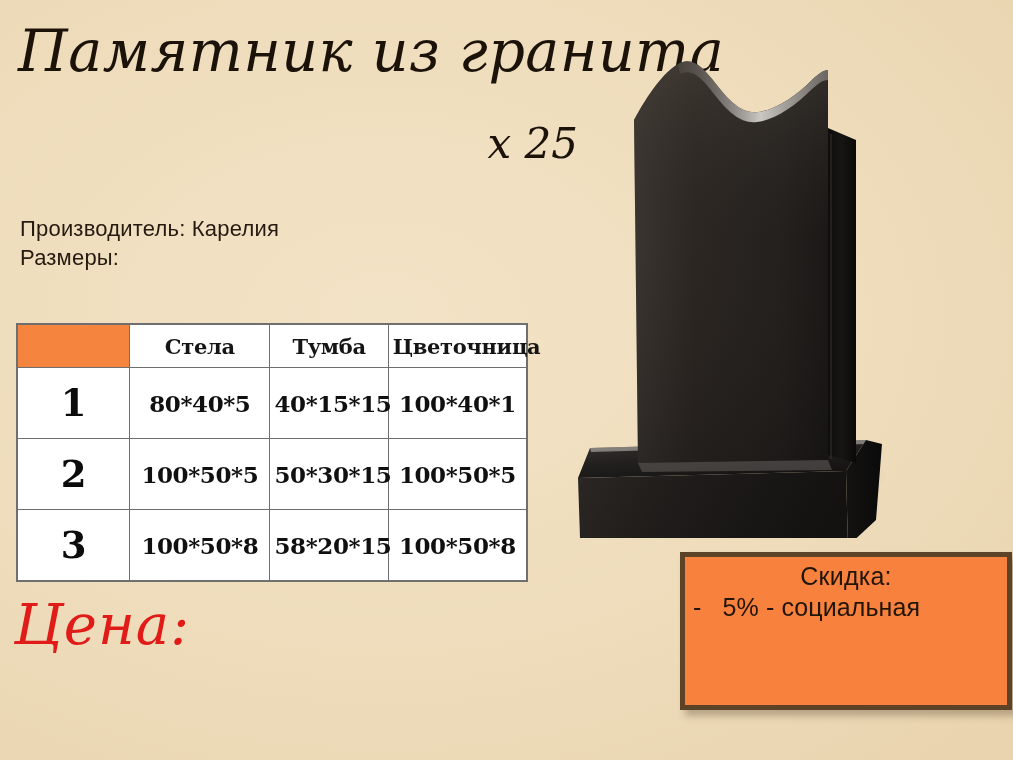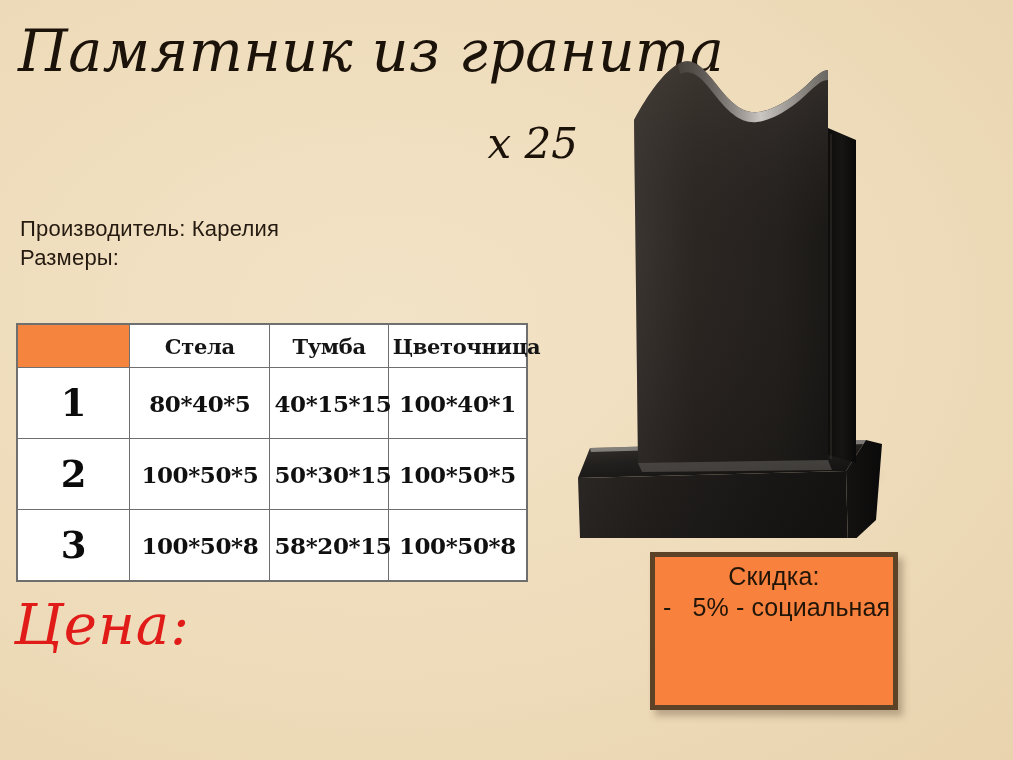--- a/index.html
+++ b/index.html
@@ -127,23 +127,23 @@
     font-style: italic;
     font-weight: 400;
     font-size: 56px;
     color: #e01b18;
     letter-spacing: 1px;
   }
 
   
   .discount-box {
     position: absolute;
-    left: 650px;
+    left: 680px;
     top: 552px;
-    width: 248px;
+    width: 332px;
     height: 158px;
     box-sizing: border-box;
     background: #f8813e;
     border: 5px solid #5c4227;
     box-shadow: 5px 6px 7px rgba(90, 70, 45, 0.35);
   }
   .discount-title {
     text-align: center;
     font-family: "Liberation Sans", sans-serif;
     font-size: 25px;

